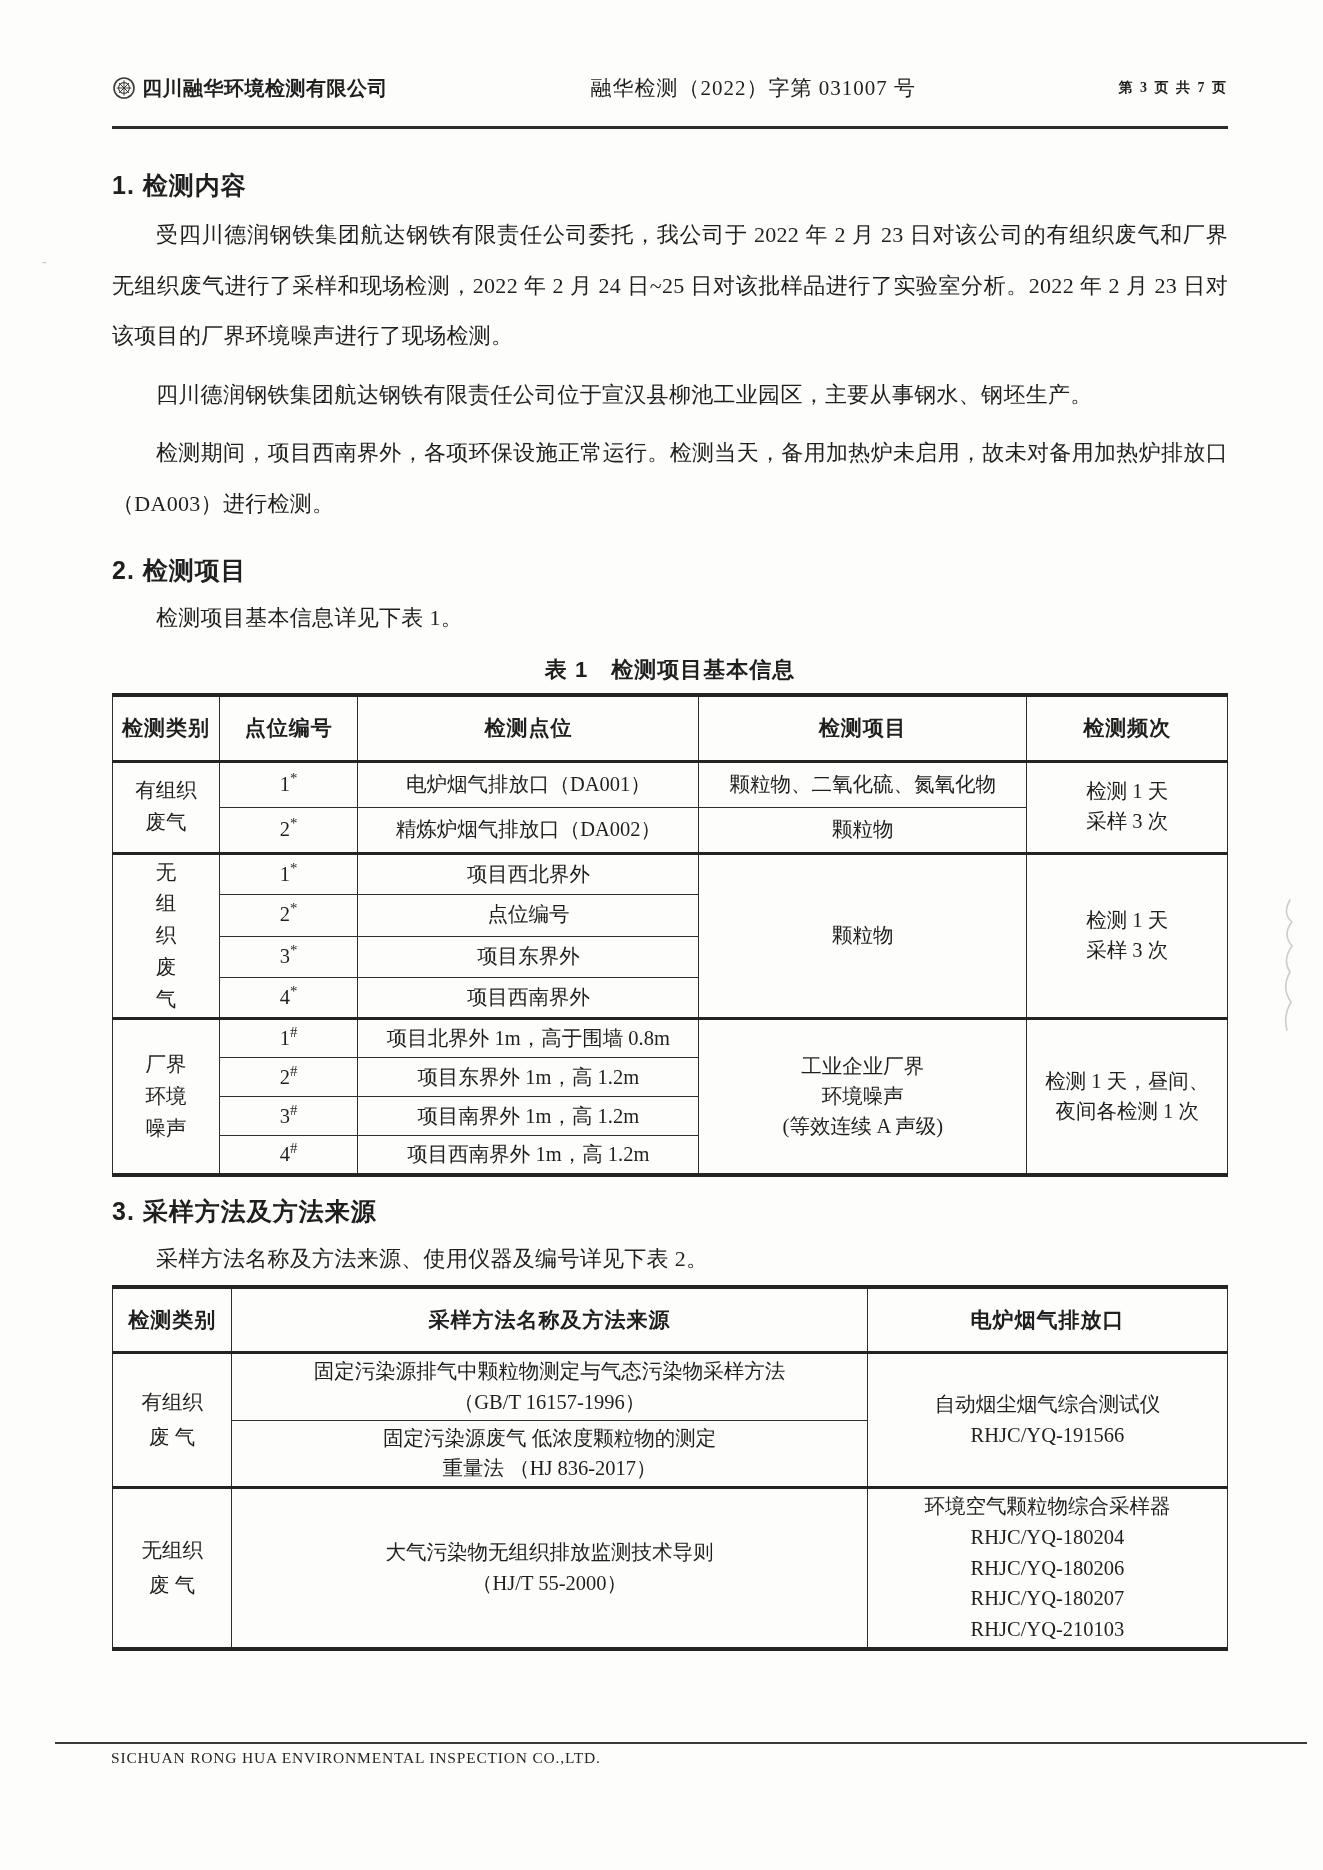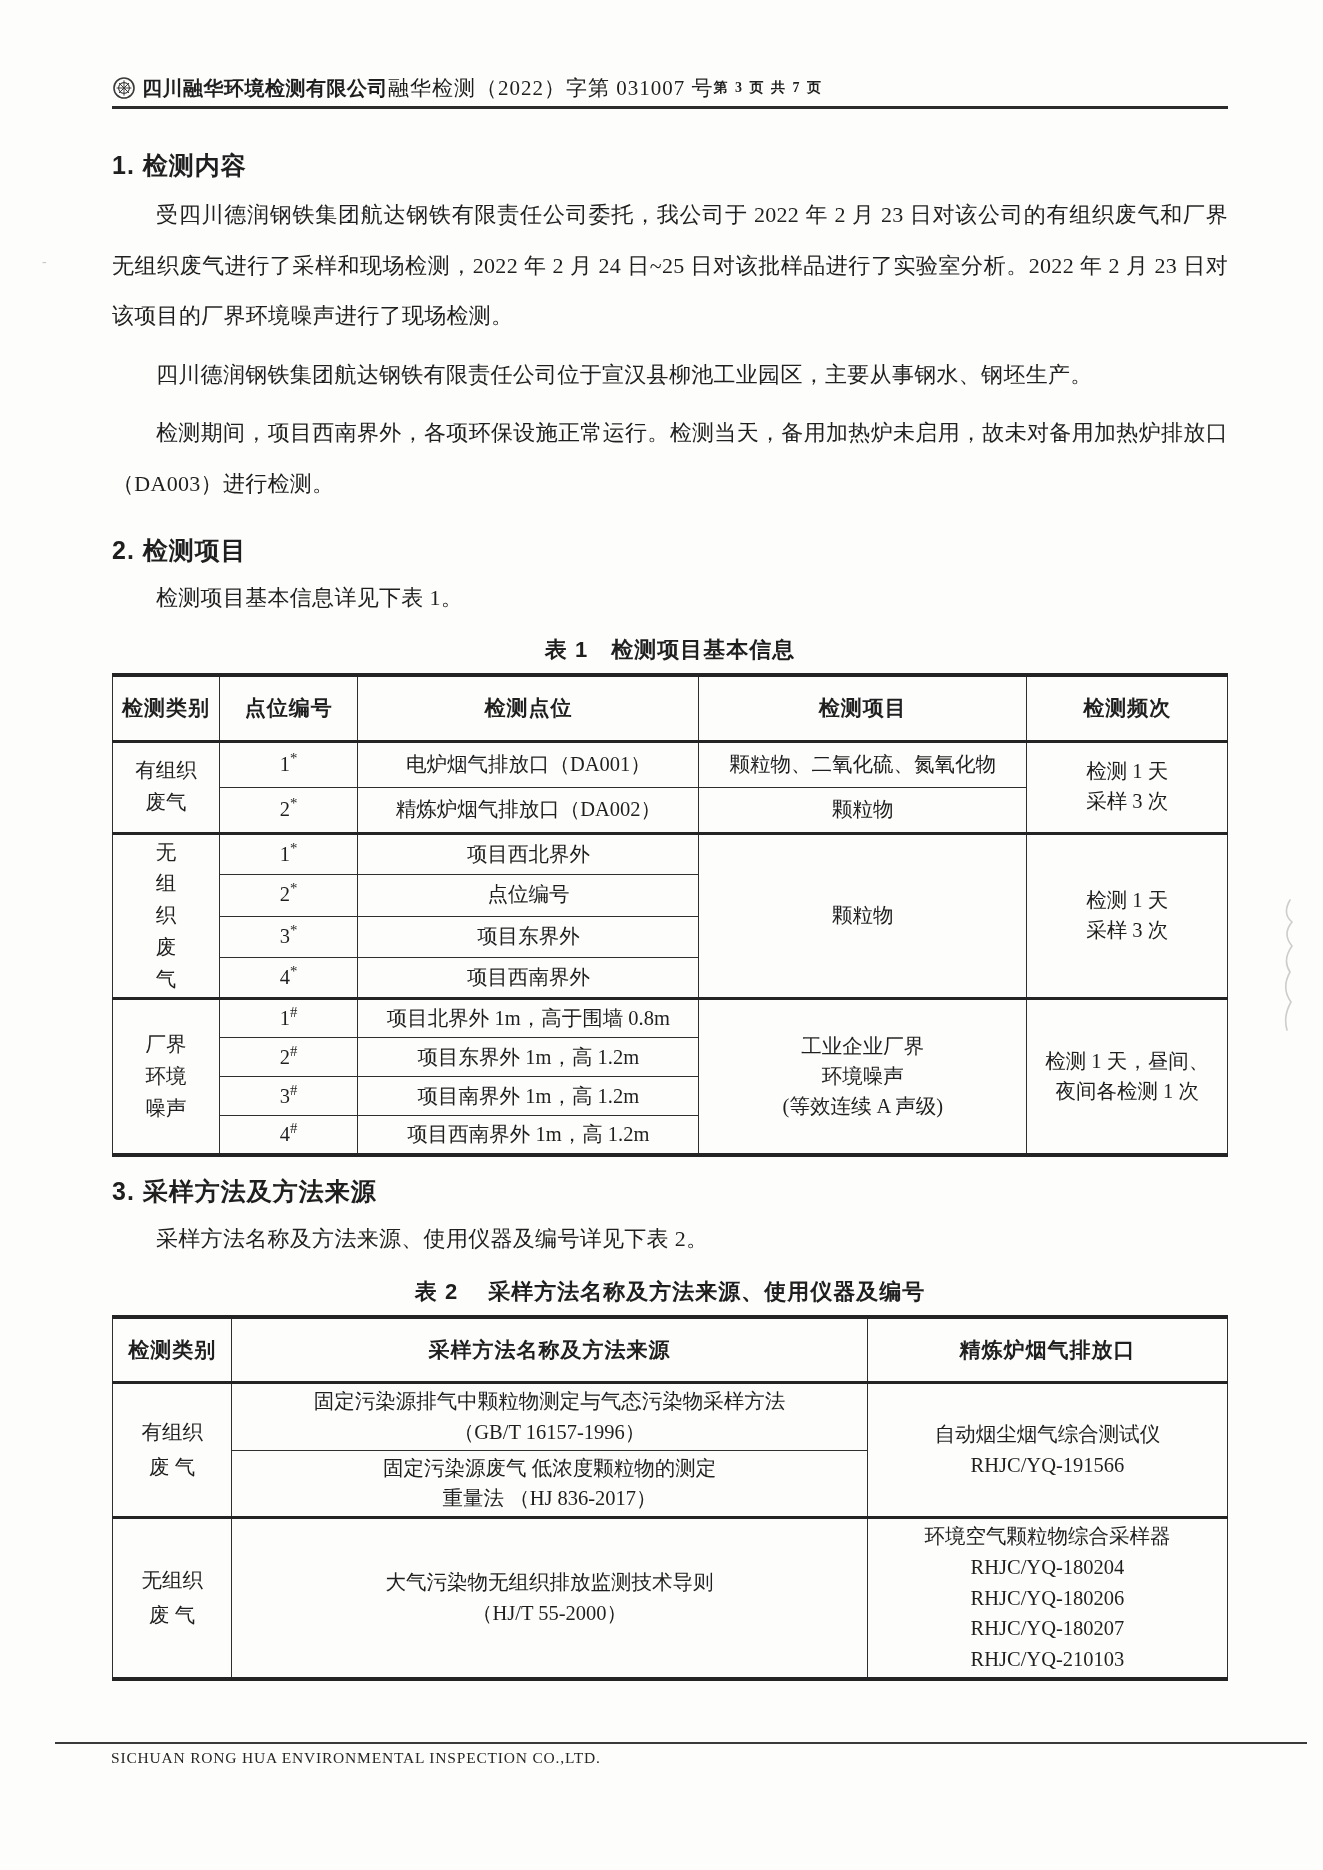--- a/index.html
+++ b/index.html
@@ -11,22 +11,23 @@
     margin: 0 auto;
     background: #fdfdfc;
     color: #1f1f1f;
     font-family: "Liberation Serif", "DejaVu Serif", serif;
     padding: 74px 95px 0 112px;
     overflow: hidden;
   }
   
   .doc-header {
     display: flex;
+    justify-content: space-between;
     align-items: center;
-    padding-bottom: 4px;
+    padding-bottom: 24px;
     border-bottom: 3px solid #2c2c2c;
   }
   .hdr-left { display: flex; align-items: center; gap: 6px; }
   .logo { width: 24px; height: 24px; display: inline-block; }
   .company-name { font-size: 20px; font-weight: 600; letter-spacing: 0.5px; }
   .hdr-center { font-size: 21px; letter-spacing: 1px; }
   .hdr-right { font-size: 14px; letter-spacing: 2px; font-weight: bold; }
 
   
   h2.sec-title {
@@ -223,33 +224,32 @@
       </tr>
       <tr>
         <td><span>4</span><sup class="mk">#</sup></td>
         <td>项目西南界外 1m，高 1.2m</td>
       </tr>
     </tbody>
   </table>
 
   <h2 class="sec-title tighter">3. 采样方法及方法来源</h2>
   <p class="intro-par">采样方法名称及方法来源、使用仪器及编号详见下表 2。</p>
-  <div class="tbl-caption">表 2　 采样方法名称及方法来源、使用仪器及编号</div>
 
   <table class="t2">
     <colgroup>
       <col style="width:10.7%">
         <col style="width:57%">
         <col style="width:32.3%">
     </colgroup>
     <thead>
       <tr>
         <th>检测类别</th>
         <th>采样方法名称及方法来源</th>
-        <th>精炼炉烟气排放口</th>
+        <th>电炉烟气排放口</th>
       </tr>
     </thead>
     <tbody>
       <tr class="gstart">
         <td class="cat ml" rowspan="2">有组织
 废 气</td>
         <td class="ml">固定污染源排气中颗粒物测定与气态污染物采样方法
 （GB/T 16157-1996）</td>
         <td class="instr ml" rowspan="2">自动烟尘烟气综合测试仪
 RHJC/YQ-191566</td>

